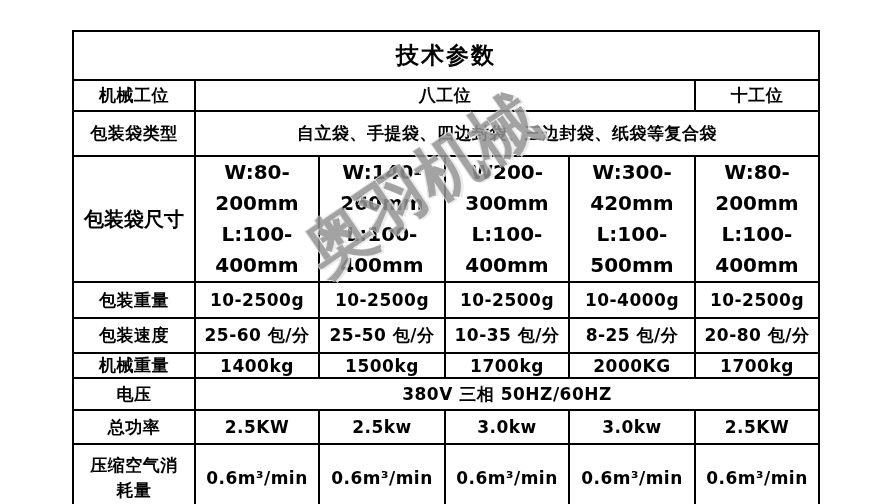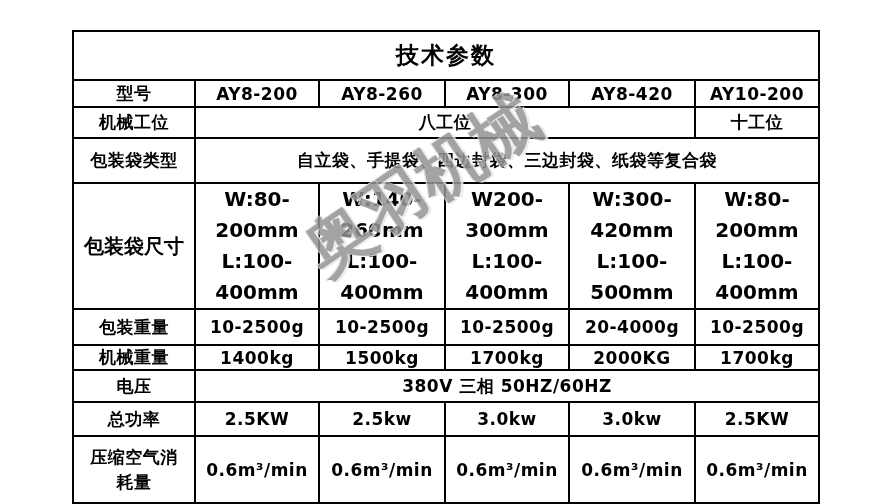--- a/index.html
+++ b/index.html
@@ -74,28 +74,20 @@
       <col style="width:124px">
       <col style="width:126px">
       <col style="width:124px">
     </colgroup>
 
     <tbody>
         <tr class="r-title">
       <td colspan="6">技术参数</td>
     </tr>
 
-    <tr class="r-model">
-      <td class="label-cell">型号</td>
-      <td>AY8-200</td>
-      <td>AY8-260</td>
-      <td>AY8-300</td>
-      <td>AY8-420</td>
-      <td>AY10-200</td>
-    </tr>
 
     <tr class="r-stations">
       <td class="label-cell">机械工位</td>
       <td colspan="4">八工位</td>
       <td>十工位</td>
     </tr>
 
     <tr class="r-bagtype">
       <td class="label-cell">包装袋类型</td>
       <td colspan="5">自立袋、手提袋、四边封袋、三边封袋、纸袋等复合袋</td>
@@ -123,24 +115,32 @@
         <span>W:80-200mm</span>
         <span>L:100-400mm</span>
       </td>
     </tr>
 
     <tr class="r-weight">
       <td class="label-cell">包装重量</td>
       <td>10-2500g</td>
       <td>10-2500g</td>
       <td>10-2500g</td>
-      <td>20-4000g</td>
+      <td>10-4000g</td>
       <td>10-2500g</td>
     </tr>
 
+    <tr class="r-speed">
+      <td class="label-cell">包装速度</td>
+      <td>25-60 包/分</td>
+      <td>25-50 包/分</td>
+      <td>10-35 包/分</td>
+      <td>8-25 包/分</td>
+      <td>20-80 包/分</td>
+    </tr>
 
     <tr class="r-mweight">
       <td class="label-cell">机械重量</td>
       <td>1400kg</td>
       <td>1500kg</td>
       <td>1700kg</td>
       <td>2000KG</td>
       <td>1700kg</td>
     </tr>
 

